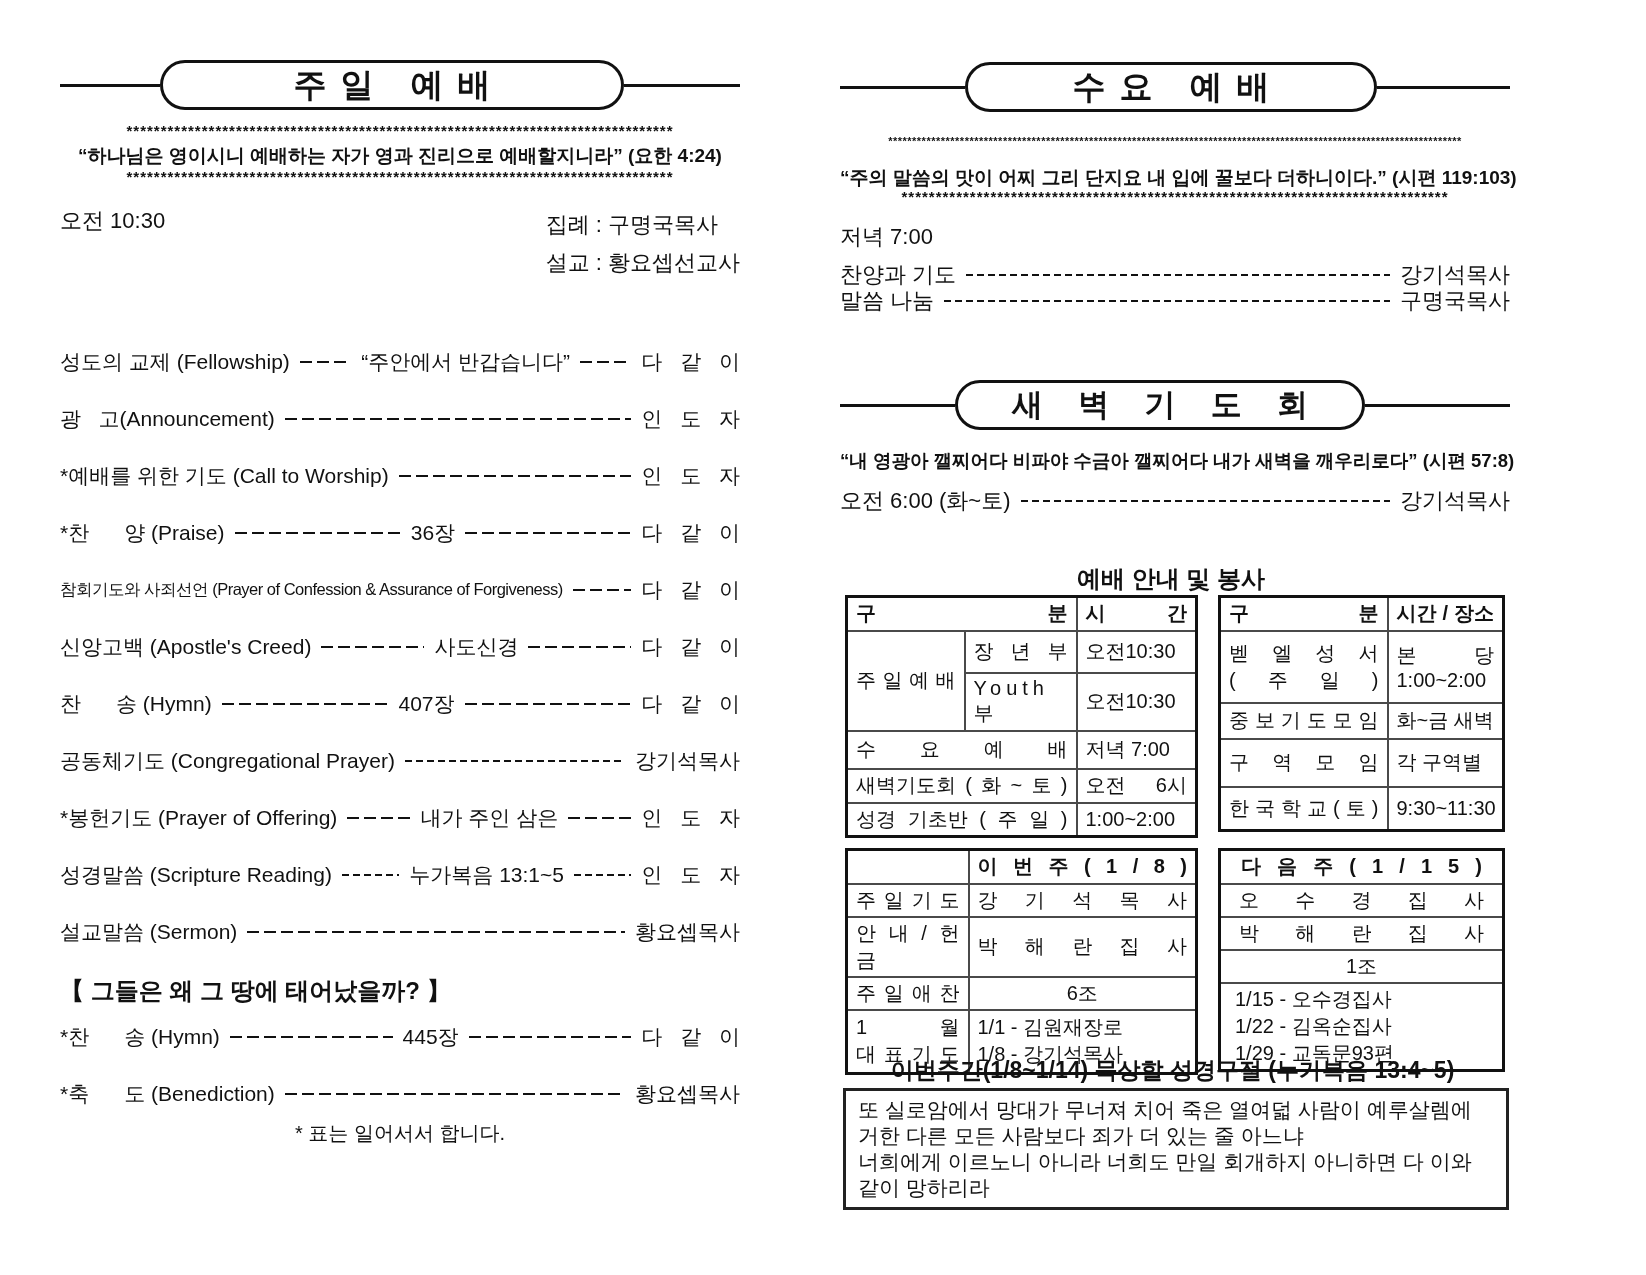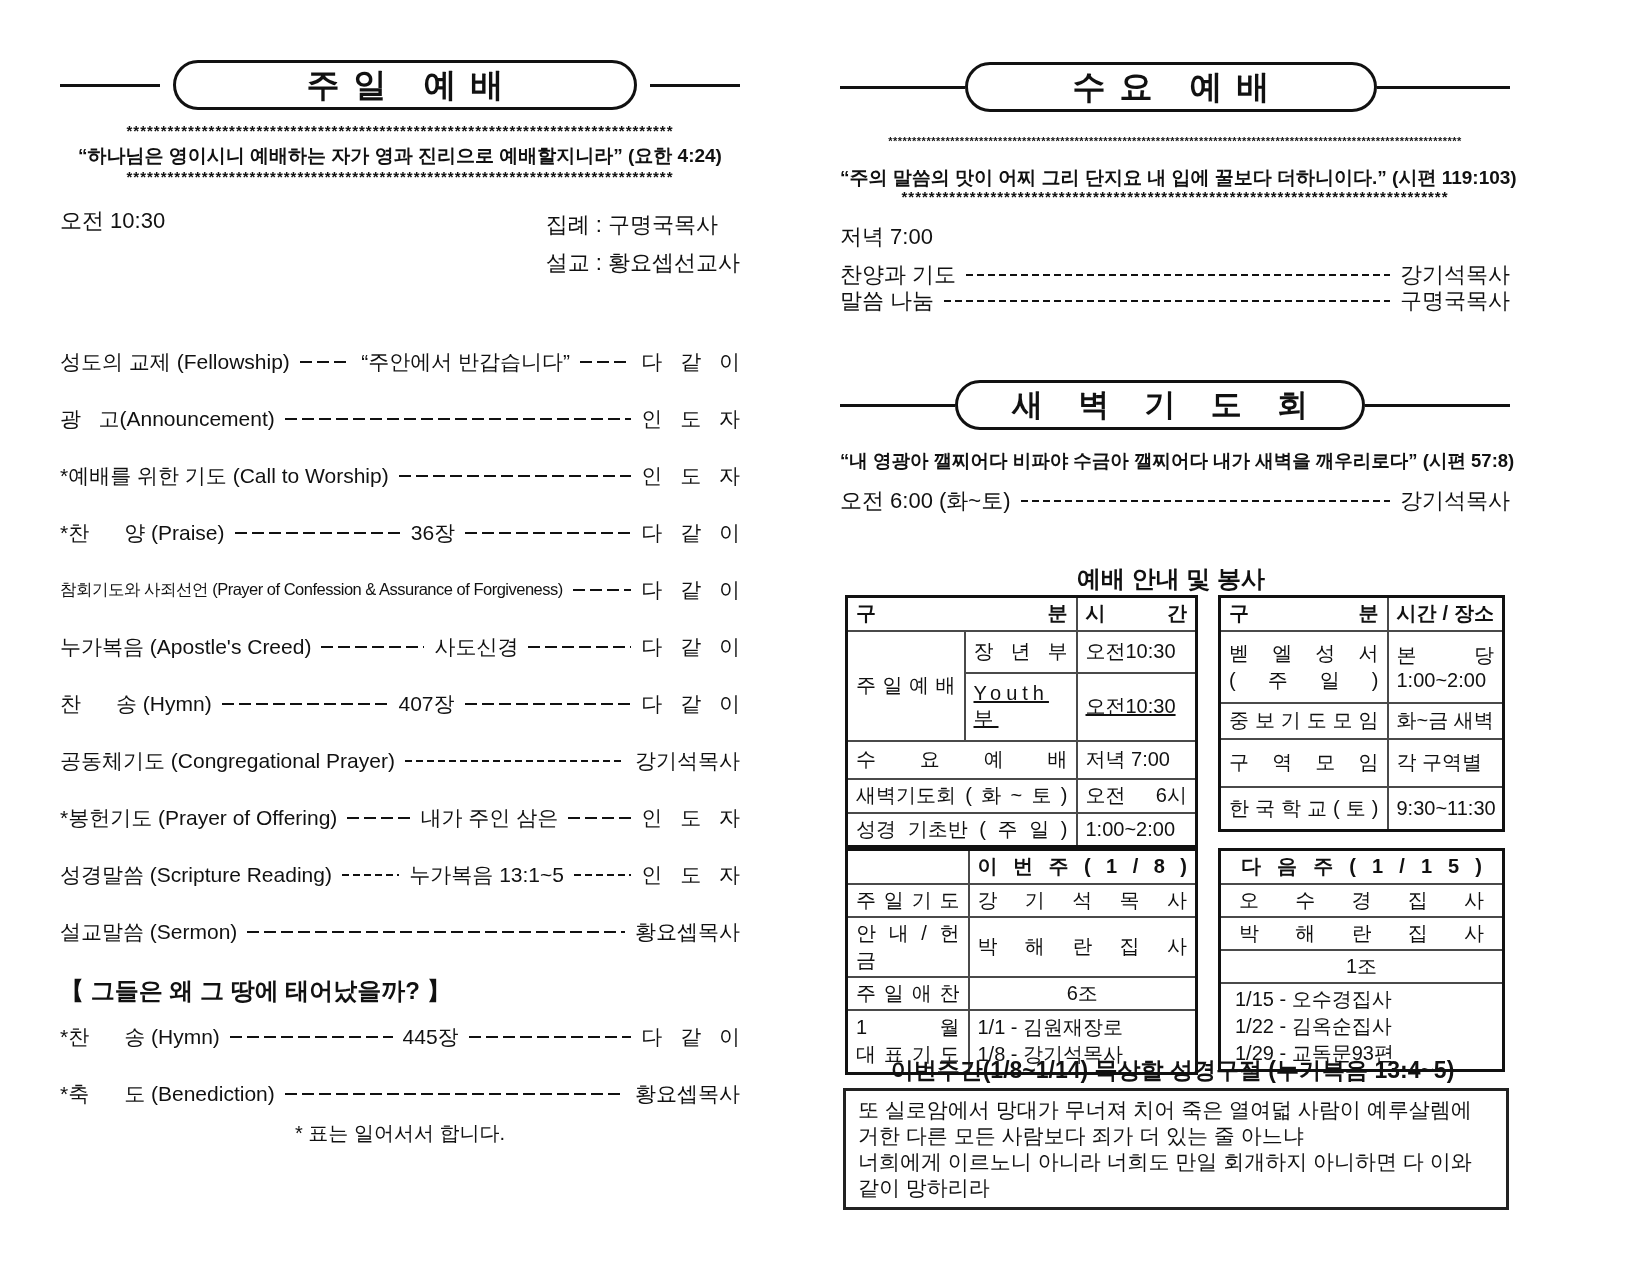--- a/index.html
+++ b/index.html
@@ -61,21 +61,21 @@
   .medi-box{position:absolute;left:3px;top:1038px;width:636px;border:3px solid #222;padding:6px 12px;
             font-size:21px;line-height:26px;white-space:pre-line;}
 </style>
 </head>
 <body>
 
 <div class="canvas">
 
   <section class="page left">
 
-    <div class="band" style="top:10px;gap:13px;">
+    <div class="band" style="top:10px;">
       <div class="rule l" style="flex:0 0 100px;"></div>
       <div class="pill" style="width:444px;letter-spacing:14px;padding-left:14px;">주일 예배</div>
       <div class="rule r"></div>
     </div>
 
     <div class="stars" style="top:72px;">********************************************************************************</div>
     <div class="verse" style="top:93px;">“하나님은 영이시니 예배하는 자가 영과 진리으로 예배할지니라”  (요한 4:24)</div>
     <div class="stars" style="top:118px;">********************************************************************************</div>
 
     <div class="timerow" style="top:156px;">
@@ -116,21 +116,21 @@
         <span class="by">다 같 이</span>
       </div>
 
       <div class="orow sm">
         <span class="lbl">참회기도와 사죄선언 (Prayer of Confession &amp; Assurance of Forgiveness)</span>
         <span class="dash"></span>
         <span class="by">다 같 이</span>
       </div>
 
       <div class="orow">
-        <span class="lbl">누가복음 (Apostle's Creed)</span>
+        <span class="lbl">신앙고백 (Apostle's Creed)</span>
         <span class="dash"></span>
         <span class="mid">사도신경</span>
         <span class="dash"></span>
         <span class="by">다 같 이</span>
       </div>
 
       <div class="orow">
         <span class="lbl">찬      송 (Hymn)</span>
         <span class="dash"></span>
         <span class="mid">407장</span>
@@ -243,21 +243,21 @@
         <tbody>
             <tr style="height:34px;">
           <td colspan="2" class="jt hdr">구 분</td>
           <td class="jt hdr">시 간</td>
         </tr>
         <tr style="height:42px;">
           <td rowspan="2" class="jt">주 일 예 배</td>
           <td class="jt">장 년 부</td>
           <td>오전10:30</td>
         </tr>
-        <tr style="height:68px;text-decoration:underline;">
+        <tr style="height:58px;">
           <td class="ls">Youth부</td>
           <td>오전10:30</td>
         </tr>
         <tr style="height:38px;">
           <td colspan="2" class="jt">수 요 예 배</td>
           <td>저녁 7:00</td>
         </tr>
         <tr style="height:34px;">
           <td colspan="2" class="jt">새벽기도회 ( 화 ~ 토 )</td>
           <td class="jt">오전 6시</td>

